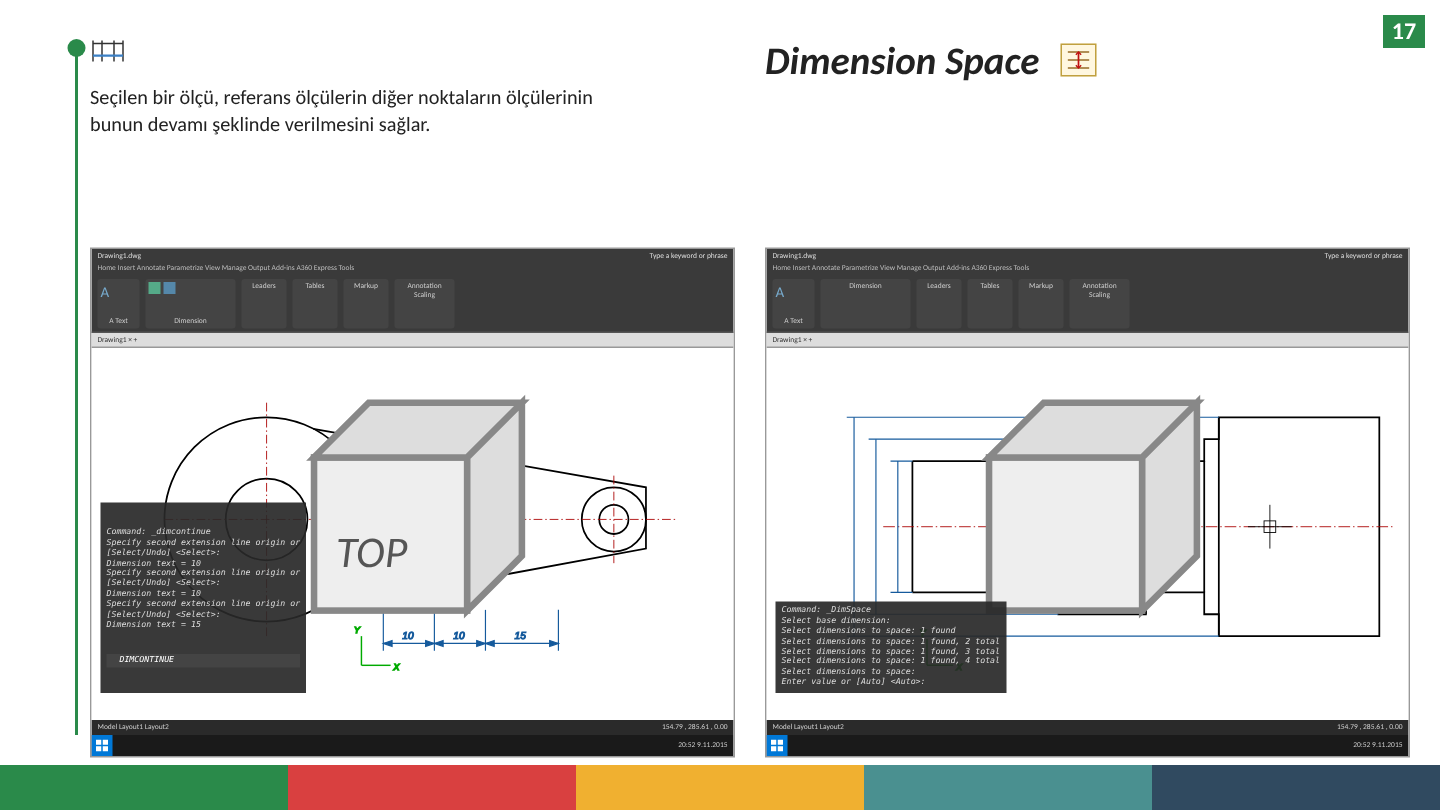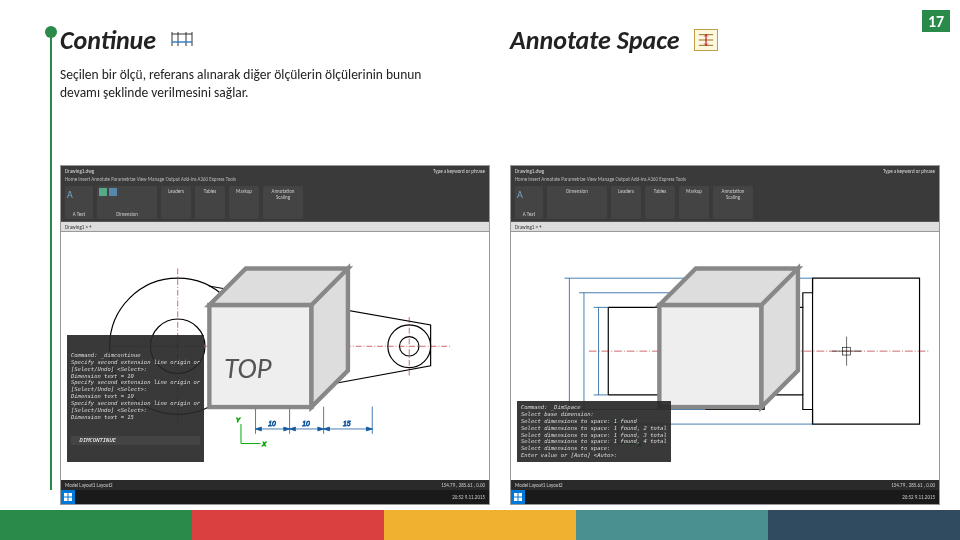--- a/index.html
+++ b/index.html
@@ -38,39 +38,38 @@
 </head>
 <body>
 
 <div class="page-badge">17</div>
 <div class="vdot"></div>
 <div class="vline"></div>
 
 <div class="slide">
   <div class="col">
     <div class="heading">
-      <span class="title">Continue</span>
       <span class="icon">
         <svg class="ic-cont" viewBox="0 0 24 20">
           <line x1="2" y1="4" x2="22" y2="4" stroke="#333" stroke-width="1"></line>
           <line x1="2" y1="2" x2="2" y2="16" stroke="#333" stroke-width="1"></line>
           <line x1="8" y1="2" x2="8" y2="16" stroke="#333" stroke-width="1"></line>
           <line x1="16" y1="2" x2="16" y2="16" stroke="#333" stroke-width="1"></line>
           <line x1="22" y1="2" x2="22" y2="16" stroke="#333" stroke-width="1"></line>
           <line x1="2" y1="12" x2="8" y2="12" stroke="#3a7fc4" stroke-width="1.5"></line>
           <line x1="8" y1="12" x2="16" y2="12" stroke="#3a7fc4" stroke-width="1.5"></line>
           <line x1="16" y1="12" x2="22" y2="12" stroke="#3a7fc4" stroke-width="1.5"></line>
         </svg>
       </span>
     </div>
-    <div class="desc">Seçilen bir ölçü, referans alınarak diğer ölçülerin ölçülerinin bunun devamı şeklinde verilmesini sağlar.</div>
+    <div class="desc">Seçilen bir ölçü, referans ölçülerin diğer noktaların ölçülerinin bunun devamı şeklinde verilmesini sağlar.</div>
   </div>
   <div class="col">
     <div class="heading">
-      <span class="title">Annotate Space</span>
+      <span class="title">Dimension Space</span>
       <span class="ic-dimspace">
         <svg viewBox="0 0 20 18" width="18" height="16">
           <line x1="2" y1="3" x2="18" y2="3" stroke="#8a5a10" stroke-width="1"></line>
           <line x1="2" y1="9" x2="18" y2="9" stroke="#8a5a10" stroke-width="1"></line>
           <line x1="2" y1="15" x2="18" y2="15" stroke="#8a5a10" stroke-width="1"></line>
           <path d="M10 3 L10 15" stroke="#c01010" stroke-width="1.3"></path>
           <path d="M8 5 L10 3 L12 5 M8 13 L10 15 L12 13" stroke="#c01010" stroke-width="1" fill="none"></path>
         </svg>
       </span>
     </div>

